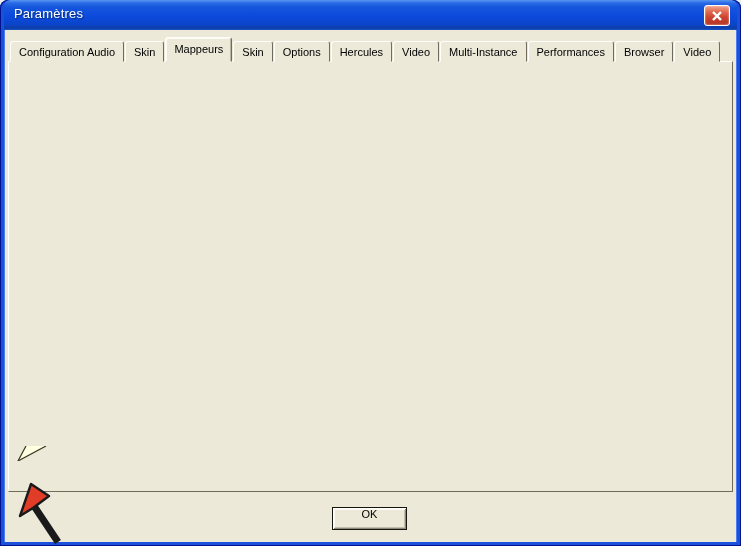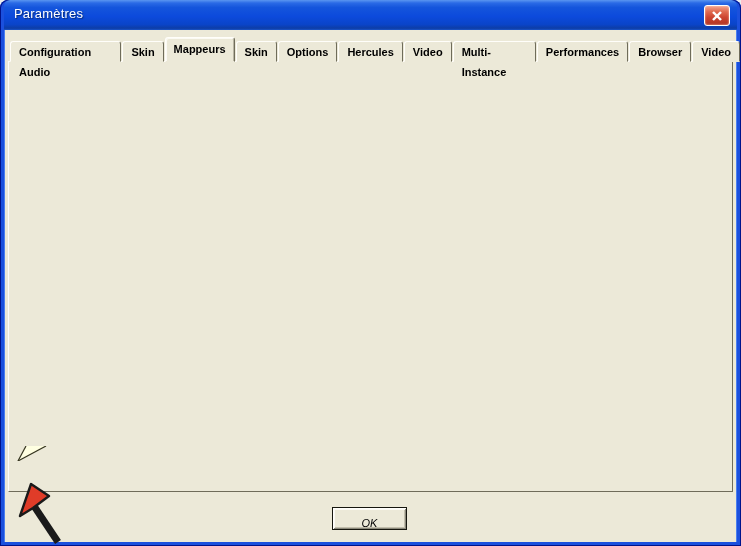--- a/index.html
+++ b/index.html
@@ -15,21 +15,21 @@
   .closebtn{position:absolute;right:7px;top:5px;width:26px;height:21px;border-radius:3px;
     background:linear-gradient(180deg,#f3a38d 0%,#e06a50 30%,#cc4430 60%,#b03322 100%);
     border:1px solid #fff;box-shadow:inset 0 0 2px #ffd0c0;display:flex;align-items:center;justify-content:center;}
   
   .raised{background:#ECE9D8;border:1px solid;border-color:#fffefa #6f6c5a #6f6c5a #fffefa;
     box-shadow:inset 1px 1px 0 #fbfaf4, inset -1px -1px 0 #b8b4a2;}
   .sunken{background:#fff;border:1px solid;border-color:#7b796a #fdfdf8 #fdfdf8 #7b796a;
     box-shadow:inset 1px 1px 0 rgba(120,118,100,.45);}
   .etched{border:1px solid #99968a;box-shadow:1px 1px 0 #fdfdf8, inset 1px 1px 0 #fdfdf8;}
   
-  .tabbar{position:absolute;left:10px;top:40px;height:22px;display:flex;align-items:flex-end;z-index:3;font-weight:bold;}
+  .tabbar{position:absolute;left:10px;top:40px;height:22px;display:flex;align-items:flex-end;z-index:3;}
   .tab{height:21px;line-height:20px;padding:0 8px;font-size:11px;color:#000;background:#ECE9D8;
     border:1px solid;border-color:#fffefa #6f6c5a transparent #fffefa;border-radius:3px 3px 0 0;margin-right:1px;}
   .tab.active{height:25px;line-height:22px;margin-top:-4px;position:relative;z-index:4;
     box-shadow:inset 1px 1px 0 #fbfaf4, inset -1px 0 0 #b8b4a2;}
   .tabpage{position:absolute;left:8px;top:61px;width:725px;height:431px;background:#ECE9D8;
     border:1px solid;border-color:#fffefa #6f6c5a #6f6c5a #fffefa;z-index:1;}
   
   .combo{position:absolute;display:flex;background:#fff;border:1px solid;border-color:#7b796a #fdfdf8 #fdfdf8 #7b796a;
     box-shadow:inset 1px 1px 0 rgba(120,118,100,.45);}
   .combo .val{flex:1;font-size:11px;line-height:19px;padding:1px 4px;color:#000;overflow:hidden;white-space:nowrap;}
@@ -59,21 +59,21 @@
   .chev-up{width:0;height:0;border:4px solid transparent;border-bottom:5px solid #3a5da8;margin-top:-4px;}
   .chev-dn{width:0;height:0;border:4px solid transparent;border-top:5px solid #3a5da8;margin-bottom:-4px;}
   
   .dsb{position:absolute;display:flex;flex-direction:column;background:#f5f4ec;}
   .dsb .btn{height:18px;flex:0 0 18px;border-radius:2px;border:1px solid #cfccba;
     background:linear-gradient(180deg,#fcfbf4,#eceadb);display:flex;align-items:center;justify-content:center;}
   .dsb .track{flex:1;border-left:1px solid #e4e1d2;border-right:1px solid #e4e1d2;background:#f7f6ef;}
   .dchev-up{width:0;height:0;border:4px solid transparent;border-bottom:5px solid #b4b09e;margin-top:-4px;}
   .dchev-dn{width:0;height:0;border:4px solid transparent;border-top:5px solid #b4b09e;margin-bottom:-4px;}
   
-  .pushbtn{position:absolute;font-size:11px;color:#000;display:flex;align-items:flex-end;justify-content:center;text-align:center;font-style:italic;}
+  .pushbtn{position:absolute;font-size:11px;color:#000;display:flex;align-items:flex-start;justify-content:center;text-align:center;}
   .okbtn{border:1px solid #16160e;background:#ECE9D8;
     box-shadow:inset 1px 1px 0 #fffefa, inset -1px -1px 0 #8a887a, inset 2px 2px 0 #fbfaf4, inset -2px -2px 0 #c2beac;}
   .toolbtn{position:absolute;width:25px;height:24px;display:flex;align-items:center;justify-content:center;}
   .focusring{outline:1px solid #1a1a10;outline-offset:1px;}
   .label{position:absolute;font-size:11px;color:#000;white-space:nowrap;}
   .tooltip{position:absolute;left:10px;top:419px;width:266px;height:28px;background:#FFFFE1;
     border:1px solid #35341f;border-radius:10px;font-size:11px;color:#1c1c10;
     display:flex;align-items:center;justify-content:center;z-index:6;}
   .tttail{position:absolute;left:16px;top:446px;z-index:7;}
   .infobtn{position:absolute;left:678px;top:166px;width:27px;height:27px;display:flex;align-items:center;justify-content:center;}

